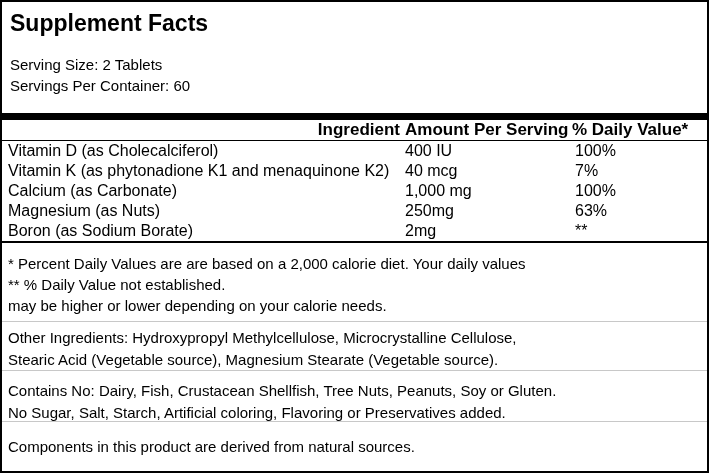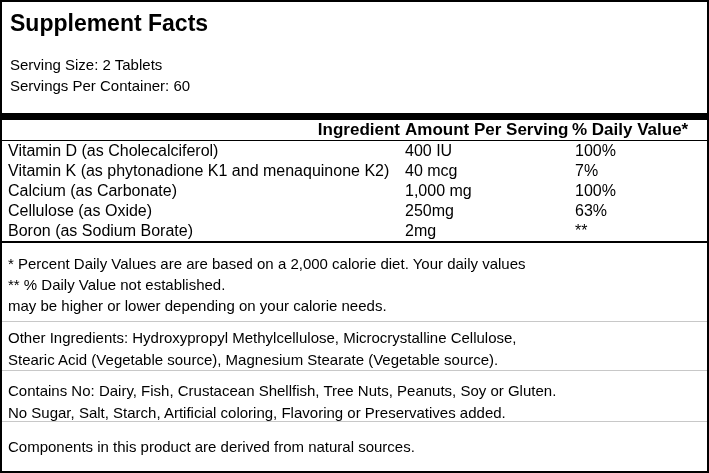--- a/index.html
+++ b/index.html
@@ -116,21 +116,21 @@
         <td class="td-ing">Vitamin K (as phytonadione K1 and menaquinone K2)</td>
         <td class="td-amt">40 mcg</td>
         <td class="td-dv">7%</td>
       </tr>
       <tr>
         <td class="td-ing">Calcium (as Carbonate)</td>
         <td class="td-amt">1,000 mg</td>
         <td class="td-dv">100%</td>
       </tr>
       <tr>
-        <td class="td-ing">Cellulose (as Oxide)</td>
+        <td class="td-ing">Magnesium (as Nuts)</td>
         <td class="td-amt">250mg</td>
         <td class="td-dv">63%</td>
       </tr>
       <tr>
         <td class="td-ing">Boron (as Sodium Borate)</td>
         <td class="td-amt">2mg</td>
         <td class="td-dv">**</td>
       </tr>
     </tbody>
   </table>

